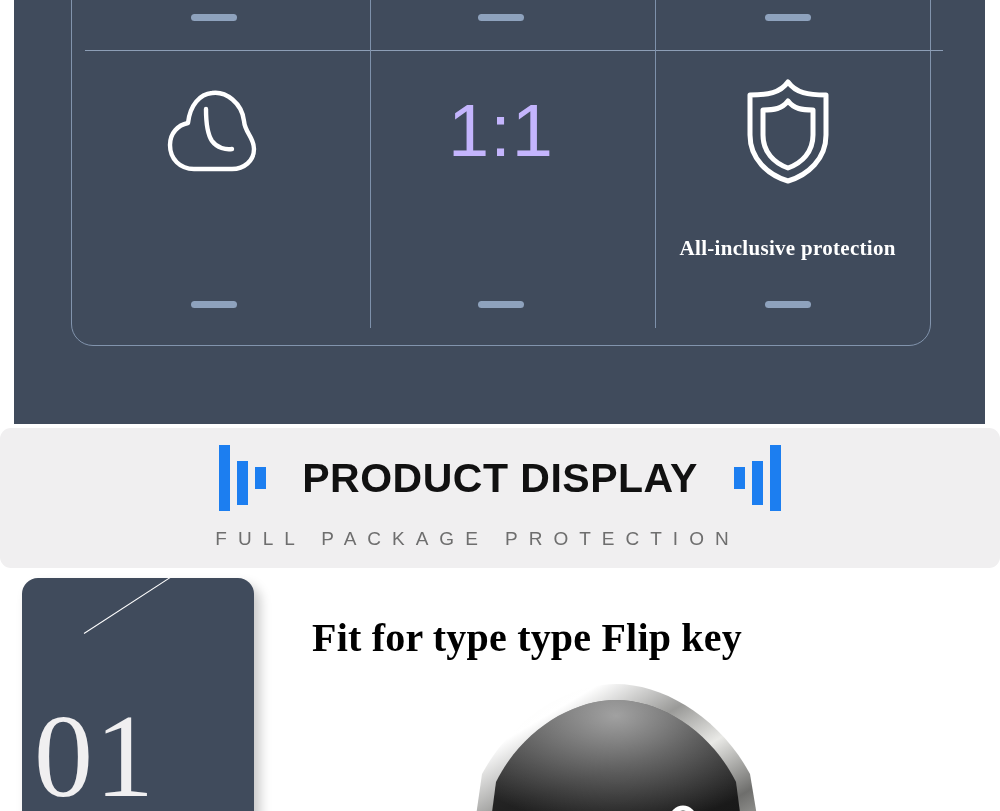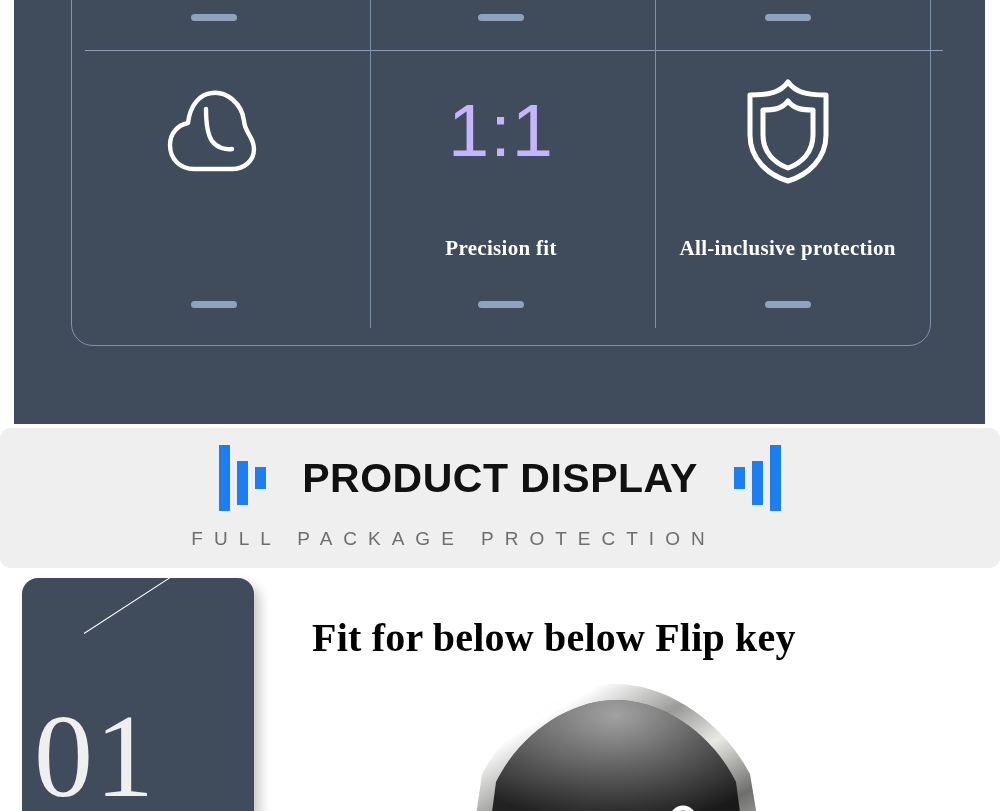--- a/index.html
+++ b/index.html
@@ -171,20 +171,21 @@
     left: 0;
     top: 100px;
     width: 896px;
     text-align: center;
     color: #6e6e6e;
     font-family: "Liberation Sans", sans-serif;
     font-size: 19px;
     letter-spacing: 11px;
     text-indent: 11px;
     white-space: nowrap;
+    padding-left: 24px;
   }
 
   
   .display-section {
     position: absolute;
     left: 0;
     top: 568px;
     width: 1000px;
     height: 243px;
     background: #ffffff;
@@ -266,21 +267,20 @@
           </svg>
         </div>
         <div class="dash bottom"></div>
       </div>
 
       <div class="col">
         <div class="dash top"></div>
         <div class="icon-wrap">
           <span class="ratio-text">1:1</span>
         </div>
-        <div class="feature-label">Precision fit</div>
         <div class="dash bottom"></div>
       </div>
 
       <div class="col">
         <div class="dash top"></div>
         <div class="icon-wrap">
           <svg width="92" height="108" viewBox="0 0 92 108" fill="none">
             <path d="M46 5 C54 16 66 18 84 18 L84 58 C84 82 66 98 46 104 C26 98 8 82 8 58 L8 18 C26 18 38 16 46 5 Z" stroke="#ffffff" stroke-width="5" stroke-linejoin="round" fill="none"></path>
             <path d="M46 24 C52 32 60 33 71 33 L71 58 C71 75 60 86 46 91 C32 86 21 75 21 58 L21 33 C32 33 40 32 46 24 Z" stroke="#ffffff" stroke-width="5" stroke-linejoin="round" fill="none"></path>
           </svg>
@@ -313,21 +313,21 @@
     <div class="banner-sub">FULL PACKAGE PROTECTION</div>
   </div>
 
   <div class="display-section">
 
     <div class="num-card">
       <div class="slash"></div>
       <div class="num">01</div>
     </div>
 
-    <div class="fit-title">Fit for below below Flip key</div>
+    <div class="fit-title">Fit for type type Flip key</div>
 
     <svg class="keyfob" viewBox="0 0 296 180">
       <defs>
         <linearGradient id="chrome" x1="0" y1="0" x2="1" y2="1">
           <stop offset="0%" stop-color="#f6f6f4"></stop>
           <stop offset="22%" stop-color="#ffffff"></stop>
           <stop offset="42%" stop-color="#9a9a98"></stop>
           <stop offset="58%" stop-color="#e9e9e6"></stop>
           <stop offset="78%" stop-color="#6e6e6c"></stop>
           <stop offset="100%" stop-color="#cfcfcb"></stop>

